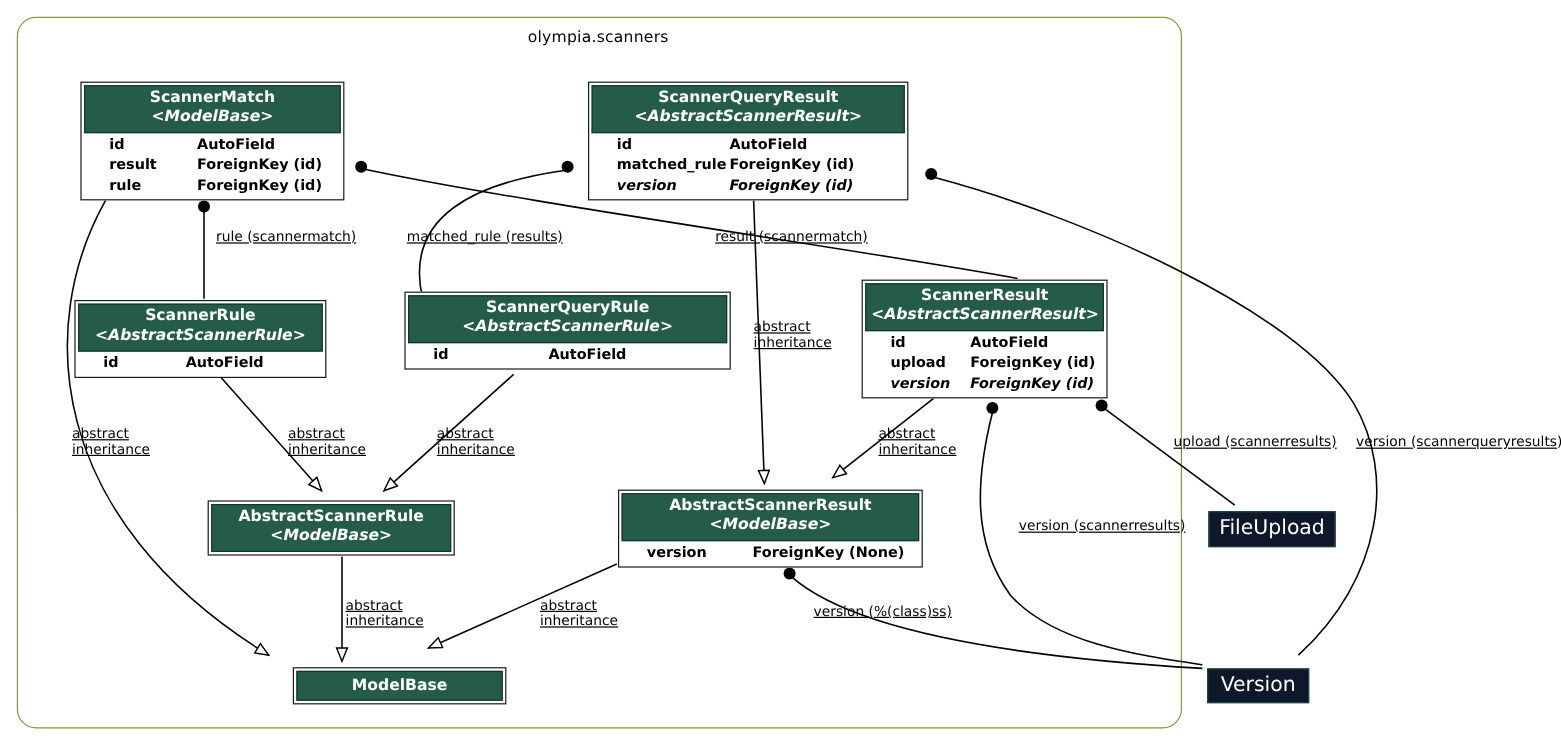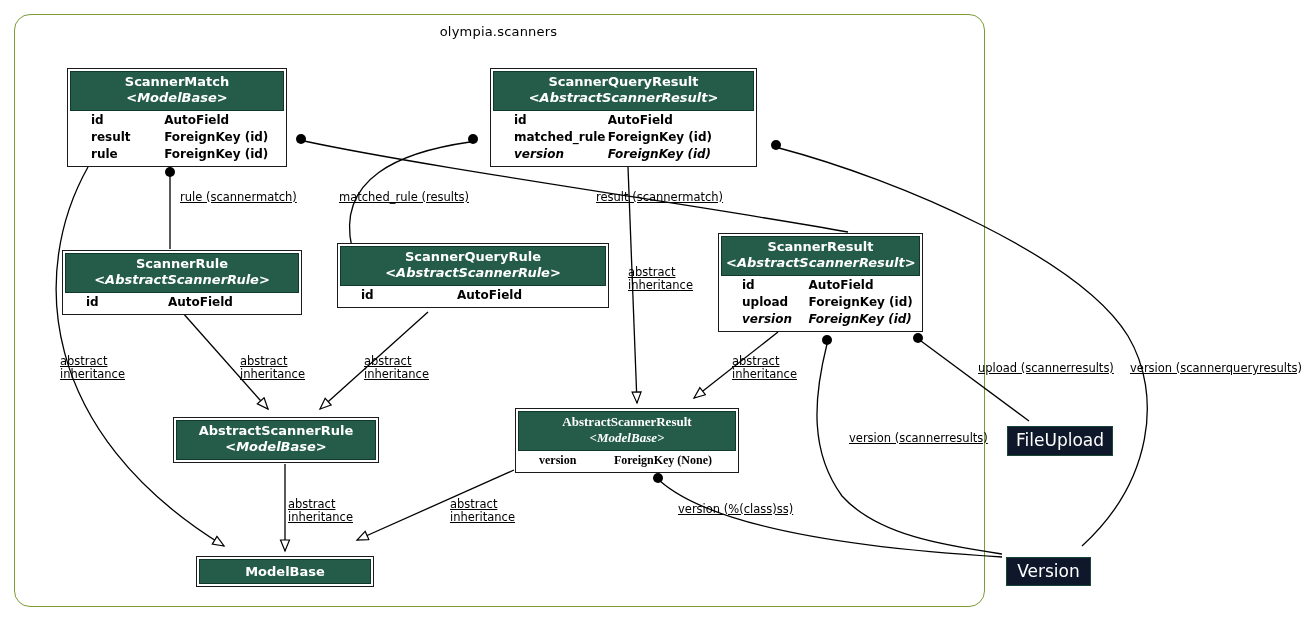--- a/index.html
+++ b/index.html
@@ -30,21 +30,21 @@
     padding:2px 4px 3px 4px;line-height:1.25;
   }
   .mtitle{font-size:13px;font-weight:bold;}
   .msub{font-size:13px;font-weight:bold;font-style:italic;}
   .mbody{padding:1px 0 1px 0;}
   .frow{display:flex;font-size:12px;font-weight:bold;line-height:17px;}
   .frow .fname{flex:0 0 44%;padding-left:21px;box-sizing:border-box;text-align:left;}
   .frow .ftype{flex:1;text-align:left;}
   .frow.abstract .fname,.frow.abstract .ftype{font-style:italic;}
   
-  .bar-node{position:absolute;background:#fff;border:1.4px solid #1a1a1a;box-sizing:border-box;padding:2px;}
+  .bar-node{position:absolute;background:#fff;border:1.4px solid #1a1a1a;box-sizing:border-box;padding:2px;margin-left:48px;}
   .bar-inner{background:#245c49;border:1px solid #10382b;color:#fff;text-align:center;
     font-size:13px;font-weight:bold;padding:4px 6px;}
   
   .ext-node{
     position:absolute;background:#0f172a;border:1px solid #194636;color:#fff;
     text-align:center;font-size:17px;box-sizing:border-box;padding:3px 8px;
   }
   
   .elabel{
     position:absolute;font-size:11.5px;line-height:12.5px;white-space:nowrap;color:#000;text-decoration:underline;
@@ -148,21 +148,21 @@
         <span class="fname">matched_rule</span>
         <span class="ftype">ForeignKey (id)</span>
       </div>
       <div class="frow abstract">
         <span class="fname">version</span>
         <span class="ftype">ForeignKey (id)</span>
       </div>
     </div>
   </div>
 
-  <div class="model" style="left:62px;top:250px;width:240px;">
+  <div class="model" style="left:62px;top:250px;width:210px;">
     <div class="mhead">
       <div class="mtitle">ScannerRule</div>
       <div class="msub">&lt;AbstractScannerRule&gt;</div>
     </div>
     <div class="mbody">
       <div class="frow">
         <span class="fname">id</span>
         <span class="ftype">AutoField</span>
       </div>
     </div>
@@ -202,21 +202,21 @@
     </div>
   </div>
 
   <div class="model" style="left:173px;top:417px;width:206px;">
     <div class="mhead">
       <div class="mtitle">AbstractScannerRule</div>
       <div class="msub">&lt;ModelBase&gt;</div>
     </div>
   </div>
 
-  <div class="model" style="left:515px;top:408px;width:224px;font-family:Liberation Serif, serif;">
+  <div class="model" style="left:515px;top:408px;width:254px;">
     <div class="mhead">
       <div class="mtitle">AbstractScannerResult</div>
       <div class="msub">&lt;ModelBase&gt;</div>
     </div>
     <div class="mbody">
       <div class="frow">
         <span class="fname">version</span>
         <span class="ftype">ForeignKey (None)</span>
       </div>
     </div>

